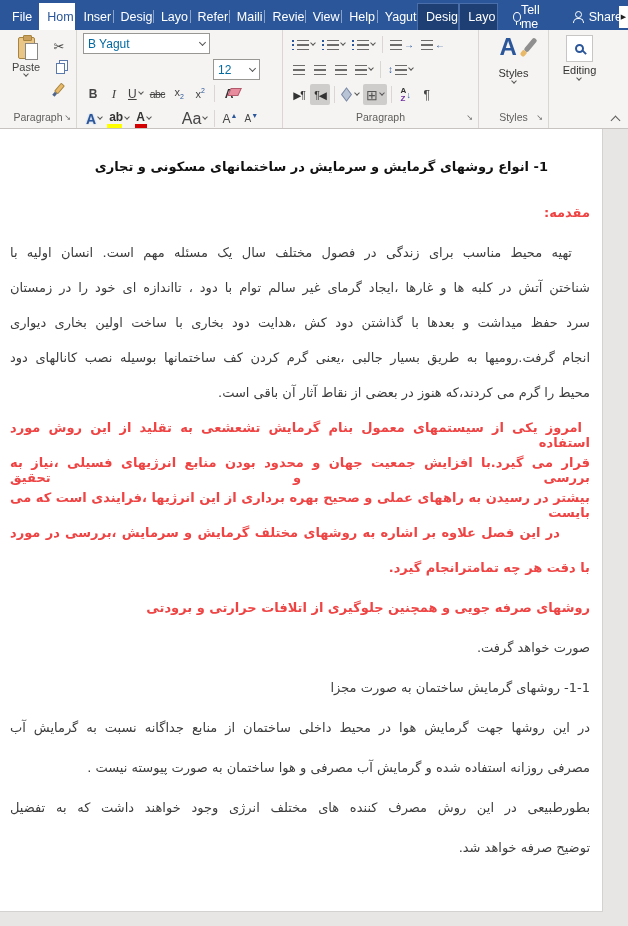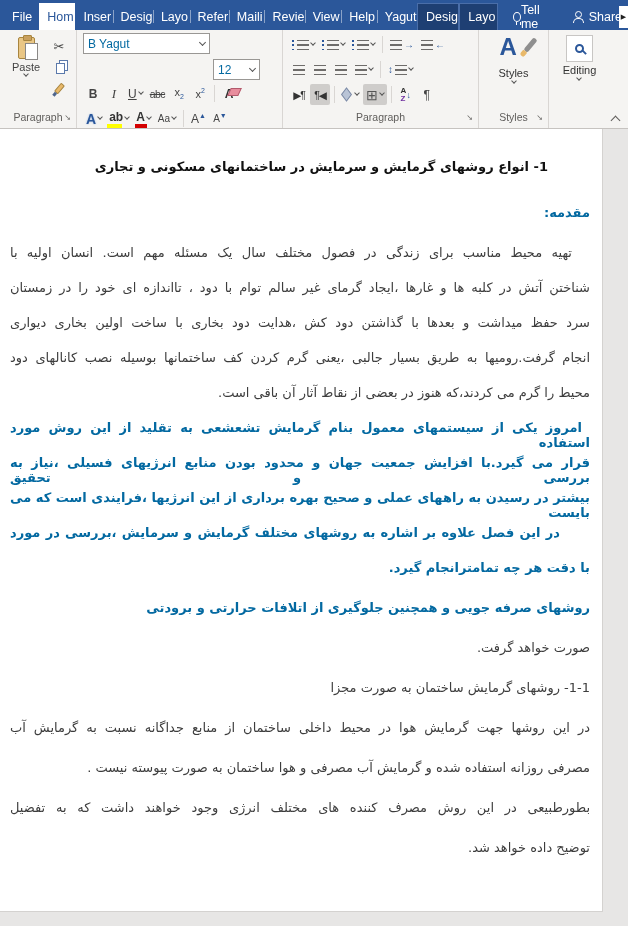--- a/index.html
+++ b/index.html
@@ -80,21 +80,21 @@
   .subI sub, .supI sup { font-size:7px; color:#2b579a; }
   .sep-v { width:1px; height:17px; background:#d9d6d3; margin:0 3px; }
   .ic-clear { position:relative; font-size:12px; font-weight:bold; color:#333; }
   .ic-clear::after { content:""; position:absolute; right:-7px; top:1px; width:9px; height:6px;
     background:#e88d9d; transform:skewX(-25deg); border:1px solid #b25a6c; }
   .fxA { color:#2b579a; font-weight:bold; font-size:14px; text-shadow:0 0 2px #9db8e0; }
   .hlI { position:relative; font-size:12px; font-weight:bold; color:#333; padding-bottom:4px; }
   .hlI::after { content:""; position:absolute; left:-2px; bottom:0; width:15px; height:4px; background:#ffff00; }
   .fcI { position:relative; font-size:12px; font-weight:bold; color:#333; padding-bottom:4px; }
   .fcI::after { content:""; position:absolute; left:-1px; bottom:0; width:12px; height:4px; background:#d40000; }
-  .caseI { font-size:10px; }
+  .caseI { font-size:16px;margin-left:24px; }
   .growI, .shrinkI { font-size:12px; position:relative; }
   .growI sup, .shrinkI sup { color:#2b579a; font-size:7px; }
   .shrinkI { font-size:10px; }
 
   
   .g-para .group-body { flex-direction:column; padding:0 4px; gap:2px; }
   .ln { width:12px; height:10px;
     background:repeating-linear-gradient(#6e6c6a 0 1.2px, transparent 1.2px 4.4px); }
   .ln.dots { position:relative; margin-left:5px; }
   .ln.dots::before { content:""; position:absolute; left:-5px; top:0; width:2px; height:10px;
@@ -133,21 +133,21 @@
   
   .docarea { position:relative; height:796px; background:#e7e6e5; }
   .page { position:absolute; left:0; top:0; width:603px; height:783px; background:#fff;
     border-right:1px solid #d4d2d0; border-bottom:1px solid #d4d2d0;
     padding:30px 12px 0 10px; direction:rtl; }
   .dline { font-family:"DejaVu Sans", sans-serif; color:#3d3d3d; font-size:13px;
     direction:rtl; unicode-bidi:plaintext; }
   .dline.jl { text-align:justify; text-align-last:justify; }
   .dline.cl { text-align:right; }
   .dline.rl { text-align:right; }
-  .dline.bold { font-weight:700; color:#0369a1; }
+  .dline.bold { font-weight:700; color:#ef4444; }
   .dline.h1 { font-weight:700; color:#111; padding-left:40px; text-align:right; padding-right:42px; height:46px; }
   .dline { height:35px; }
   .dline.sp40 { height:40px; }
   .dline.small { font-size:10.5px; height:26px; color:#4a4a4a; }
   .dline.ind18 { text-indent:18px; }
   .dline.ind8 { text-indent:8px; }
   .dline.ind30 { text-indent:30px; }
 </style>
 </head>
 <body>
@@ -406,15 +406,15 @@
     <div class="dline jl bold">قرار می گیرد.با افزایش جمعیت جهان و محدود بودن منابع انرژیهای فسیلی ،نیاز به بررسی و تحقیق</div>
     <div class="dline jl bold">بیشتر در رسیدن به راههای عملی و صحیح بهره برداری از این انرژیها ،فرایندی است که می بایست</div>
     <div class="dline jl bold ind30">در این فصل علاوه بر اشاره به روشهای مختلف گرمایش و سرمایش ،بررسی  در مورد</div>
     <div class="dline cl bold sp40">با دقت هر چه تمامترانجام گیرد.</div>
     <div class="dline cl bold sp40">روشهای صرفه جویی و همچنین جلوگیری از اتلافات حرارتی و برودتی</div>
     <div class="dline rl sp40">صورت خواهد گرفت.</div>
     <div class="dline rl sp40">1-1- روشهای گرمایش ساختمان به صورت مجزا</div>
     <div class="dline jl sp40">در این روشها جهت گرمایش هوا در محیط داخلی ساختمان از منابع جداگانه نسبت به گرمایش آب</div>
     <div class="dline cl sp40">مصرفی روزانه استفاده شده و گرمایش آب مصرفی و هوا ساختمان به صورت پیوسته نیست .</div>
     <div class="dline jl sp40">بطورطبیعی  در این روش مصرف کننده های مختلف انرژی وجود خواهند داشت که به  تفضیل</div>
-    <div class="dline cl">توضیح داده خواهد شد.</div>
+    <div class="dline cl">توضیح صرفه خواهد شد.</div>
   </div>
 </div>
 
 </body></html>

